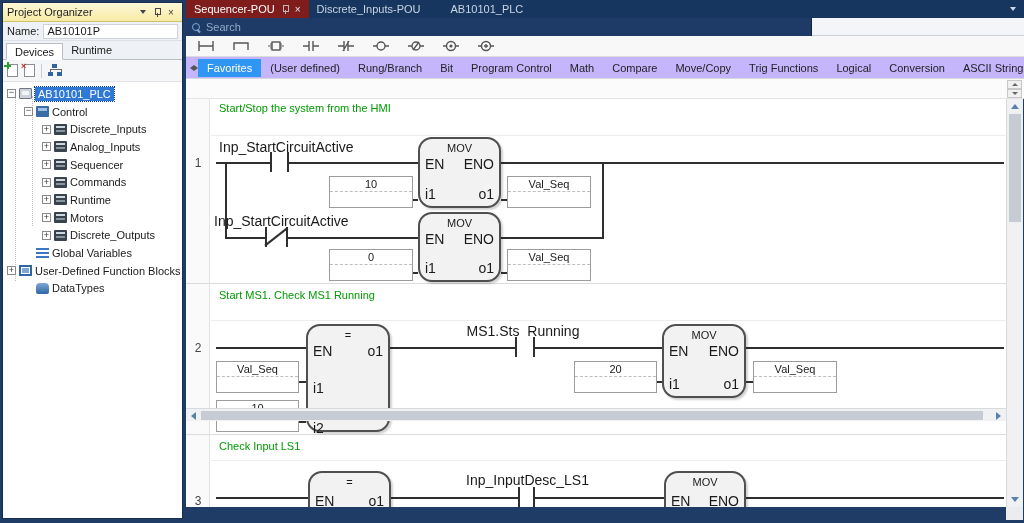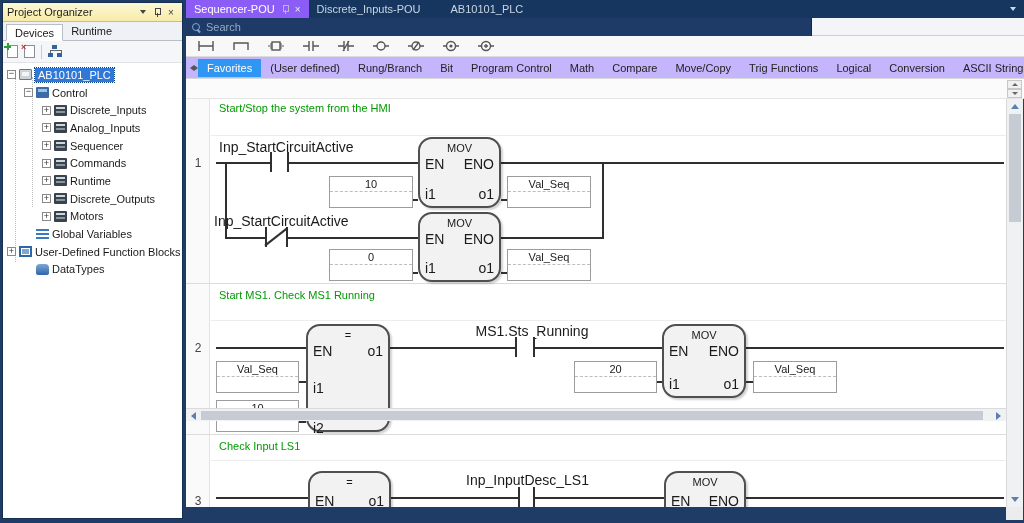--- a/index.html
+++ b/index.html
@@ -51,21 +51,21 @@
   .ico-udfb:before { content:""; position:absolute; left:1px; top:1px; width:7px; height:5px; background:#7da7d4; }
   .ico-dt { background:linear-gradient(#7da7d4,#2f66a8); border-radius:4px 4px 2px 2px; }
   .tlabel { white-space:nowrap; font-size:11px; }
   .tlabel.sel { background:#2f78d8; color:#fff; padding:1px 3px; outline:1px dotted #0b3f86; }
   .guide { position:absolute; width:1px; border-left:1px dotted #b9b9b9; }
 
   
   #editor { position:absolute; left:186px; top:0; width:838px; height:523px; }
   #doc-tabs { height:18px; background:#17365f; display:flex; align-items:stretch; }
   .dtab { display:flex; align-items:center; padding:0 8px; font-size:11px; color:#c9d5e4; gap:6px; }
-  .dtab.active { background:#8b5cf6; color:#fff;text-align:center; }
+  .dtab.active { background:#7f1d1d; color:#fff;text-align:center; }
   .dtab .x { font-size:10px; color:#e7edf5; }
   #tab-overflow { margin-left:auto; display:flex; align-items:center; padding-right:8px; }
   .tri-down-w { width:0;height:0;border-left:3px solid transparent;border-right:3px solid transparent;border-top:4px solid #cfd9e6; }
 
   #search-row { height:18px; background:#f3f5f8; border-bottom:1px solid #c9d0d8; display:flex; }
   #search-box { width:626px; height:18px; background:#1d3b66; border-right:1px solid #0f2747; display:flex; align-items:center; gap:5px; padding:0 6px; }
   .mag { position:relative; width:9px; height:9px; flex:none; }
   .mag:before{ content:""; position:absolute; left:0; top:0; width:6px; height:6px; border:1.5px solid #7fa6d9; border-radius:50%; }
   .mag:after{ content:""; position:absolute; left:6px; top:6px; width:4px; height:1.5px; background:#7fa6d9; transform:rotate(45deg); transform-origin:0 0; }
   #search-box .ph { color:#94a9c6; font-size:11px; }
@@ -125,20 +125,24 @@
   <div id="org-title">
     <span class="t">Project Organizer</span>
     <span class="tb-ico">
         <span class="tri-down"></span>
       </span>
     <span class="tb-ico">
         <span class="pin"></span>
       </span>
     <span class="tb-ico">×</span>
   </div>
+  <div id="org-name">
+    <span>Name:</span>
+    <span class="field">AB10101P</span>
+  </div>
   <div id="org-tabs">
     <span class="org-tab active">Devices</span>
     <span class="org-tab">Runtime</span>
   </div>
   <div id="org-toolbar">
     <span class="page-ico">
         <span class="plus"></span>
       </span>
     <span class="page-ico">
         <span class="xx">×</span>
@@ -184,26 +188,26 @@
       <span class="tlabel">Commands</span>
     </div>
     <div class="trow ind2">
       <span class="expbox plus"></span>
       <span class="ticon ico-prog"></span>
       <span class="tlabel">Runtime</span>
     </div>
     <div class="trow ind2">
       <span class="expbox plus"></span>
       <span class="ticon ico-prog"></span>
+      <span class="tlabel">Motors</span>
+    </div>
+    <div class="trow ind2">
+      <span class="expbox plus"></span>
+      <span class="ticon ico-prog"></span>
       <span class="tlabel">Discrete_Outputs</span>
-    </div>
-    <div class="trow ind2">
-      <span class="expbox plus"></span>
-      <span class="ticon ico-prog"></span>
-      <span class="tlabel">Motors</span>
     </div>
     <div class="trow ind1">
       <span class="expspace"></span>
       <span class="ticon ico-gvar"></span>
       <span class="tlabel">Global Variables</span>
     </div>
     <div class="trow ind0">
       <span class="expbox plus"></span>
       <span class="ticon ico-udfb"></span>
       <span class="tlabel">User-Defined Function Blocks</span>
@@ -407,21 +411,21 @@
     </div>
     <div class="vbox" style="left:30px;top:262px;width:83px;height:32px;">
       <div class="val">Val_Seq</div>
     </div>
     <div class="wh" style="left:113px;top:282px;width:7px;"></div>
     <div class="vbox" style="left:30px;top:301px;width:83px;height:32px;">
       <div class="val">10</div>
     </div>
     <div class="wh" style="left:113px;top:322px;width:7px;"></div>
 
-    <div class="clabel" style="left:286px;top:224px;">MS1.Sts_Running</div>
+    <div class="clabel" style="left:277px;top:224px;">MS1.Sts_Running</div>
     <div class="cgap" style="left:331px;top:238px;width:16px;"></div>
     <div class="cbar" style="left:329px;top:238px;"></div>
     <div class="cbar" style="left:347px;top:238px;"></div>
 
     <div class="fblock" style="left:476px;top:225px;width:84px;height:74px;">
       <div class="fb-title">MOV</div>
       <div class="fb-pin" style="left:5px;top:17px;">EN</div>
       <div class="fb-pin" style="right:5px;top:17px;">ENO</div>
       <div class="fb-pin" style="left:5px;bottom:4px;">i1</div>
       <div class="fb-pin" style="right:5px;bottom:4px;">o1</div>

